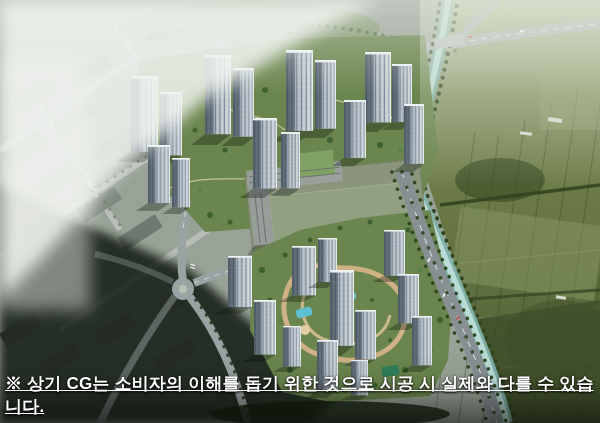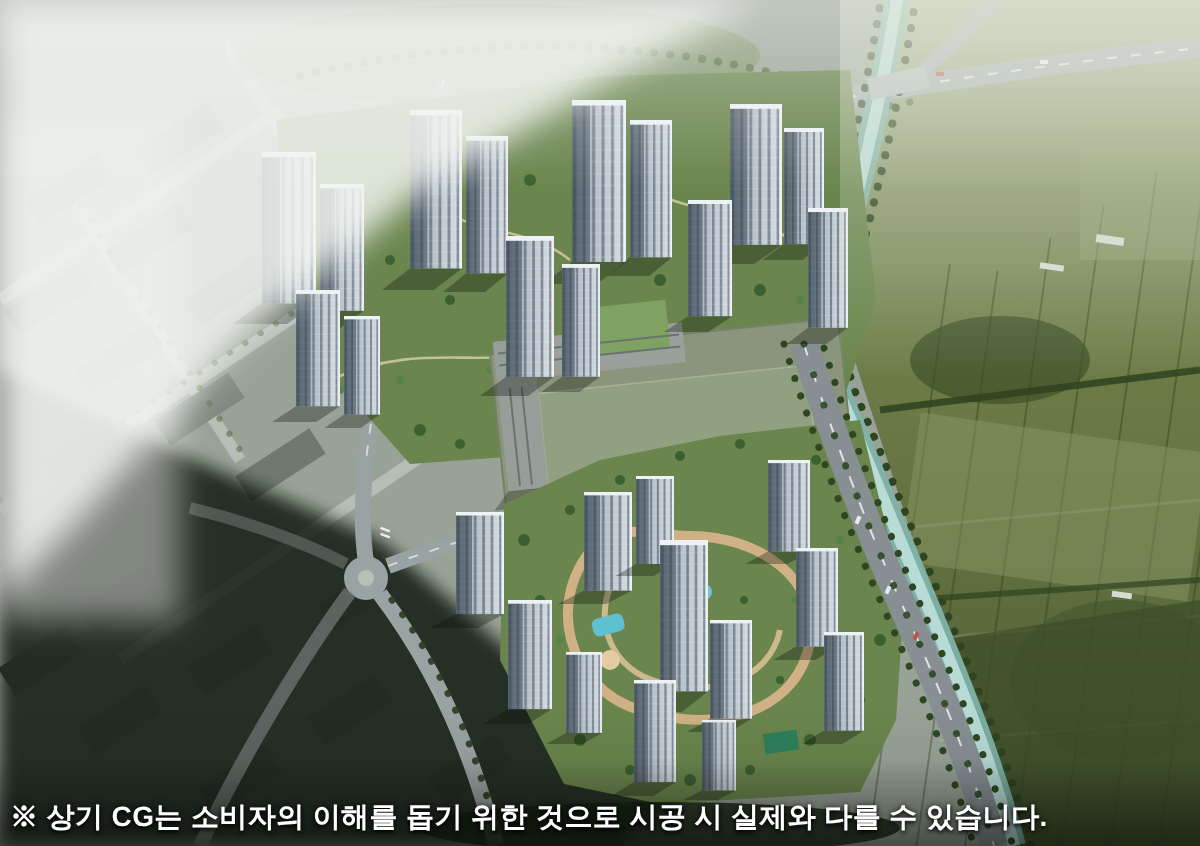--- a/index.html
+++ b/index.html
@@ -1,23 +1,23 @@
 <!DOCTYPE html>
 <html><head>
 <meta charset="utf-8">
 <style>
   html,body{margin:0;padding:0;background:#222;}
   .stage{position:relative;width:600px;height:423px;overflow:hidden;background:#98a296;
          font-family:"Liberation Sans",sans-serif;}
   .stage svg{position:absolute;inset:0;display:block;}
   use,symbol{overflow:visible;}
   .caption{position:absolute;left:5px;bottom:5px;width:590px;
-           color:#ffffff;font-weight:bold;font-size:14px;letter-spacing:.2px;
+           color:#ffffff;font-weight:bold;font-size:17px;letter-spacing:.2px;
            text-shadow:0 1px 2px rgba(0,0,0,.9),0 0 3px rgba(0,0,0,.6);
-           font-family:"Liberation Sans",sans-serif;}
+           font-family:"Liberation Sans",sans-serif;text-decoration:underline;}
 </style>
 </head>
 <body>
 
 <div class="stage">
 <svg width="600" height="423" viewBox="0 0 600 423" xmlns="http://www.w3.org/2000/svg">
   <defs>
     <linearGradient id="farmG" x1="0" y1="0" x2="0" y2="1">
       <stop offset="0" stop-color="#a7b18d"></stop>
       <stop offset="0.45" stop-color="#6c7b46"></stop>

